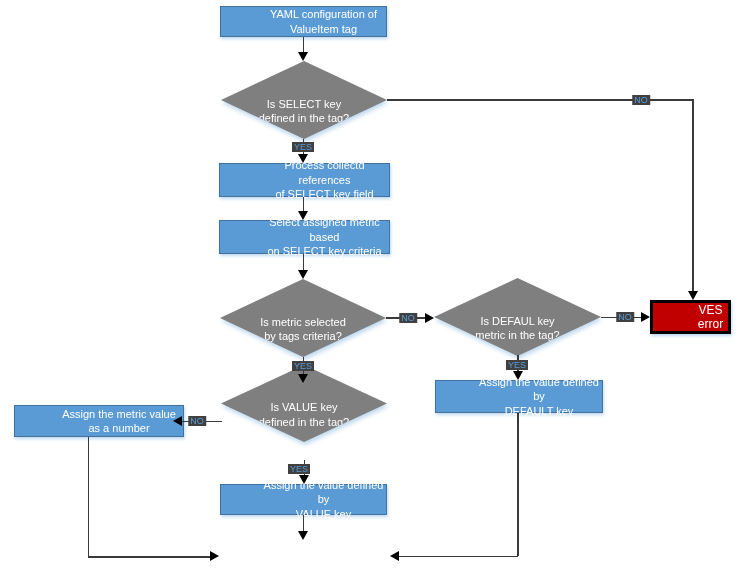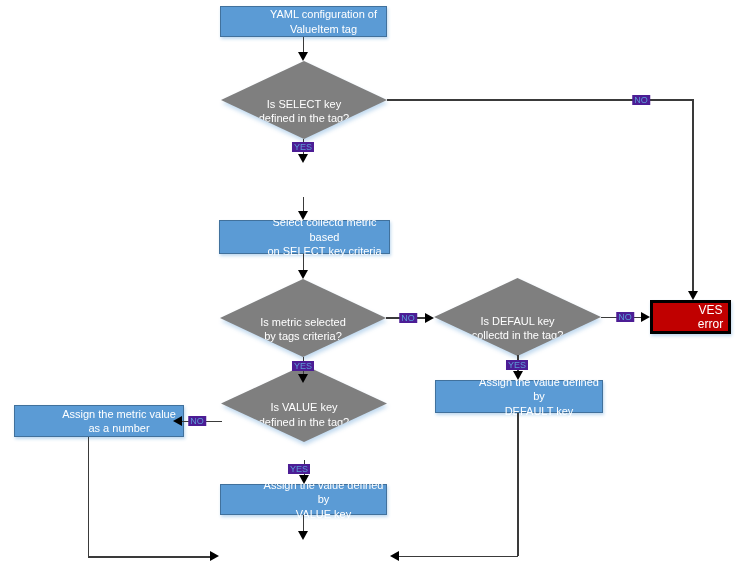--- a/index.html
+++ b/index.html
@@ -31,36 +31,40 @@
   .diamond span { white-space:pre-line; width:80%;margin-top:22px; }
   .line { position:absolute; background:#3a3a3a; }
   .line.v { width:1.5px; }
   .line.h { height:1.5px; }
   .ah { position:absolute; width:0; height:0; }
   .ah.down  { border-left:5px solid transparent; border-right:5px solid transparent; border-top:9px solid #000; }
   .ah.right { border-top:5px solid transparent; border-bottom:5px solid transparent; border-left:9px solid #000; }
   .ah.left  { border-top:5px solid transparent; border-bottom:5px solid transparent; border-right:9px solid #000; }
   .edge-label {
     position:absolute; transform:translate(-50%,-50%);
-    background:#4c1d95; color:#5B9BD5; font-size:9px; line-height:10px; padding:0 2px;
+    background:#404040; color:#5B9BD5; font-size:9px; line-height:10px; padding:0 2px;
   }
 </style>
 </head>
 <body>
 
 <div class="canvas">
 
   <div class="node process" style="left:220px;top:6px;width:167px;height:31px">
     <span>YAML configuration of
 ValueItem tag</span>
   </div>
 
+  <div class="node process" style="left:219px;top:163px;width:171px;height:34px">
+    <span>Process collectd references
+of SELECT key field</span>
+  </div>
 
   <div class="node process" style="left:219px;top:220px;width:171px;height:34px">
-    <span>Select collectd metric based
+    <span>Select assigned metric based
 on SELECT key criteria</span>
   </div>
 
   <div class="node error" style="left:650px;top:300px;width:81px;height:34px">
     <span>VES error</span>
   </div>
 
   <div class="node process" style="left:435px;top:380px;width:168px;height:33px">
     <span>Assign the value defined by
 DEFAULT key</span>
@@ -87,21 +91,21 @@
   <div class="dwrap" style="left:220px;top:279px;width:166px;height:78px">
     <div class="diamond">
       <span>Is metric selected
 by tags criteria?</span>
     </div>
   </div>
 
   <div class="dwrap" style="left:434px;top:278px;width:167px;height:78px">
     <div class="diamond">
       <span>Is DEFAUL key
-collectd in the tag?</span>
+metric in the tag?</span>
     </div>
   </div>
 
   <div class="dwrap" style="left:221px;top:365px;width:166px;height:77px">
     <div class="diamond">
       <span>Is VALUE key
 defined in the tag?</span>
     </div>
   </div>
 

